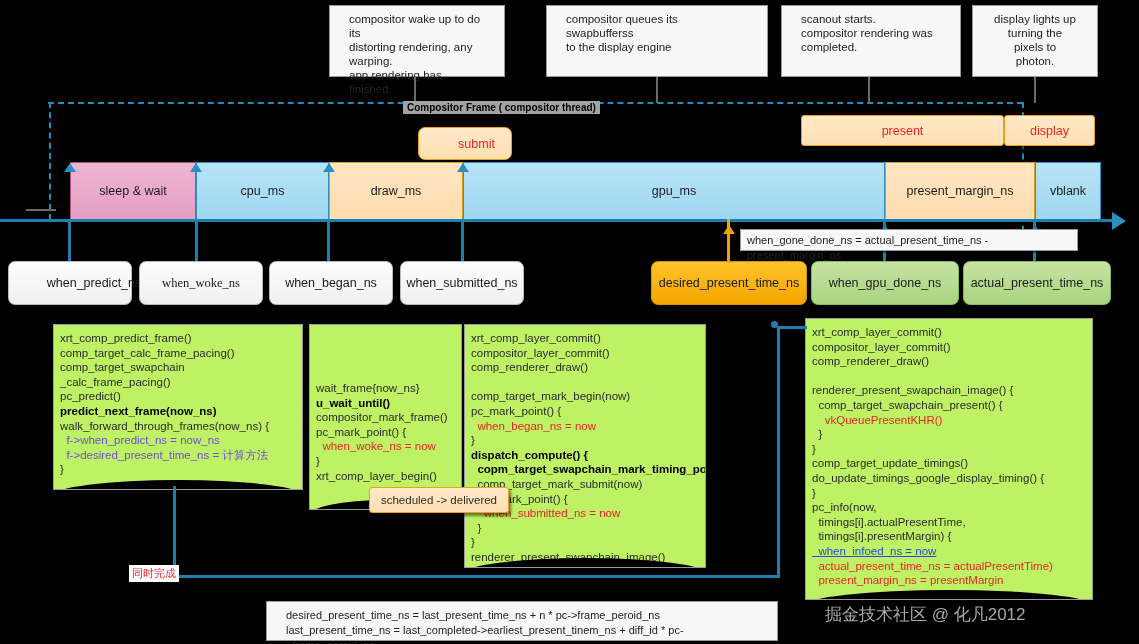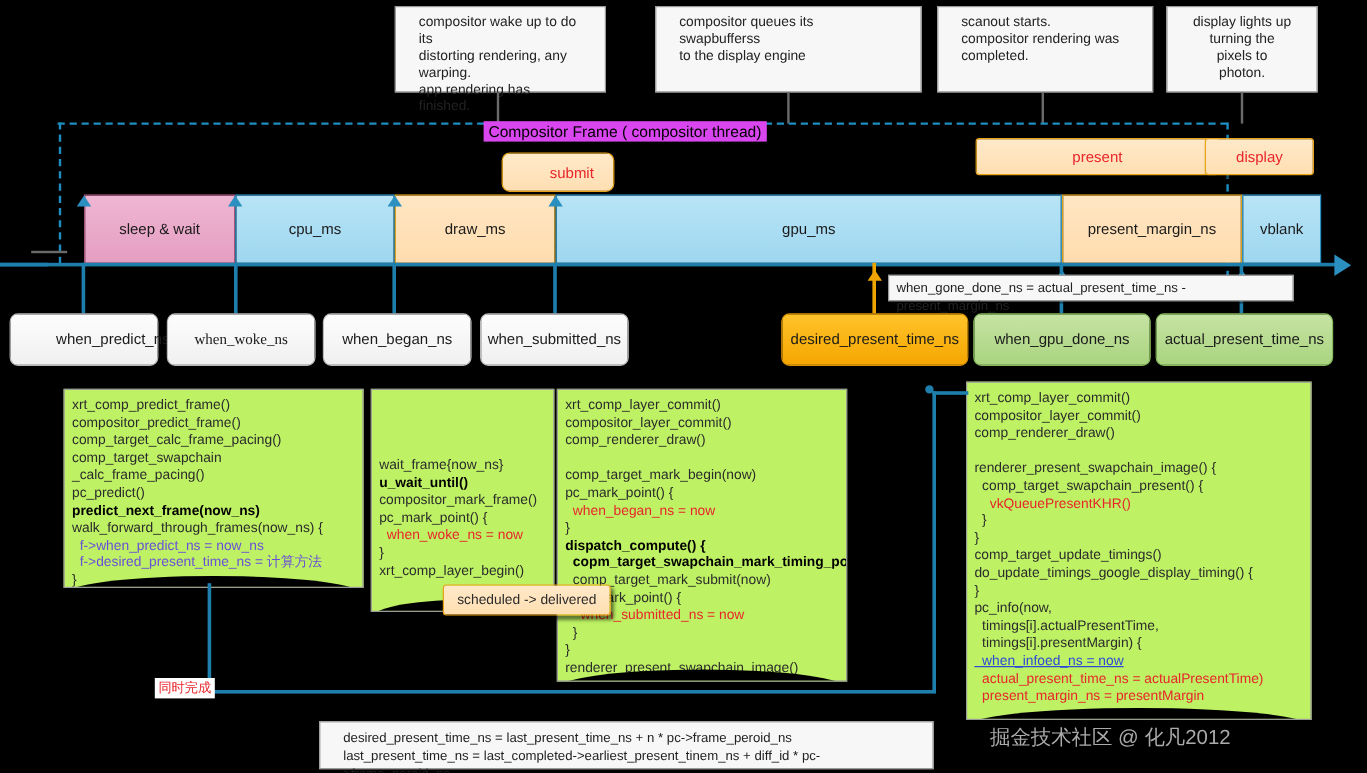--- a/index.html
+++ b/index.html
@@ -129,24 +129,24 @@
   .uparrow.o { border-bottom-color: #f0a400; }
   .rightarrow {
     position: absolute; width: 0; height: 0;
     border-top: 9px solid transparent;
     border-bottom: 9px solid transparent;
     border-left: 14px solid #2b8fc0;
   }
 
   .frame-title {
     position: absolute;
-    background: #d946ef;
+    background: #a3a3a3;
     color: #000;
-    font-weight: normal;
-    font-size: 13px;
+    font-weight: bold;
+    font-size: 10px;
     padding: 1px 4px;
     white-space: nowrap;
   }
 
   .cn-tag {
     position: absolute;
     background: #ffffff;
     color: #e8252a;
     font-size: 11px;
     padding: 1px 3px;
@@ -184,21 +184,21 @@
   <div class="gray-v" style="left:656px; top:77px; height:26px;"></div>
   <div class="gray-v" style="left:868px; top:77px; height:26px;"></div>
   <div class="gray-v" style="left:1034px; top:77px; height:26px;"></div>
 
   <div class="dash-h" style="left:48px; top:102px; width:975px;"></div>
   <div class="dash-v" style="left:49px; top:102px; height:118px;"></div>
   <div class="dash-v" style="left:1022px; top:102px; height:140px;"></div>
   <div class="frame-title" style="left:403px; top:101px;">Compositor Frame ( compositor thread)</div>
 
   <div class="action" style="left:418px; top:127px; width:94px; height:33px;padding-left:23px;">submit</div>
-  <div class="action sq" style="left:801px; top:115px; width:203px; height:31px;margin-left:12px;">present</div>
+  <div class="action sq" style="left:801px; top:115px; width:203px; height:31px;">present</div>
   <div class="action sq" style="left:1004px; top:115px; width:91px; height:31px;">display</div>
 
   <div class="seg pink" style="left:70px; width:126px;">sleep &amp; wait</div>
   <div class="seg blue" style="left:196px; width:133px;">cpu_ms</div>
   <div class="seg peach" style="left:329px; width:134px;">draw_ms</div>
   <div class="seg blue" style="left:463px; width:422px;">gpu_ms</div>
   <div class="seg peach" style="left:885px; width:150px;">present_margin_ns</div>
   <div class="seg blue" style="left:1035px; width:66px;">vblank</div>
 
   <div class="hline" style="left:0px; top:219px; width:1118px;"></div>
@@ -229,21 +229,20 @@
   <div class="pill white" style="left:139px; top:261px; width:124px; height:44px;font-family:Liberation Serif, serif;">when_woke_ns</div>
   <div class="pill white" style="left:269px; top:261px; width:124px; height:44px;">when_began_ns</div>
   <div class="pill white" style="left:400px; top:261px; width:124px; height:44px;">when_submitted_ns</div>
   <div class="pill orange" style="left:651px; top:261px; width:156px; height:44px;">desired_present_time_ns</div>
   <div class="pill green" style="left:811px; top:261px; width:148px; height:44px;">when_gpu_done_ns</div>
   <div class="pill green" style="left:963px; top:261px; width:148px; height:44px;">actual_present_time_ns</div>
 
   <div class="sheet" style="left:53px; top:324px; width:250px; height:166px;">
     <div>
         <div class="ln">xrt_comp_predict_frame()</div>
-        <div class="ln">compositor_predict_frame()</div>
         <div class="ln">comp_target_calc_frame_pacing()</div>
         <div class="ln">comp_target_swapchain</div>
         <div class="ln">_calc_frame_pacing()</div>
         <div class="ln">pc_predict()</div>
         <div class="ln b">predict_next_frame(now_ns)</div>
         <div class="ln">walk_forward_through_frames(now_ns) {</div>
         <div class="ln p">  f-&gt;when_predict_ns = now_ns</div>
         <div class="ln p">  f-&gt;desired_present_time_ns = 计算方法</div>
         <div class="ln">}</div>
       </div>

